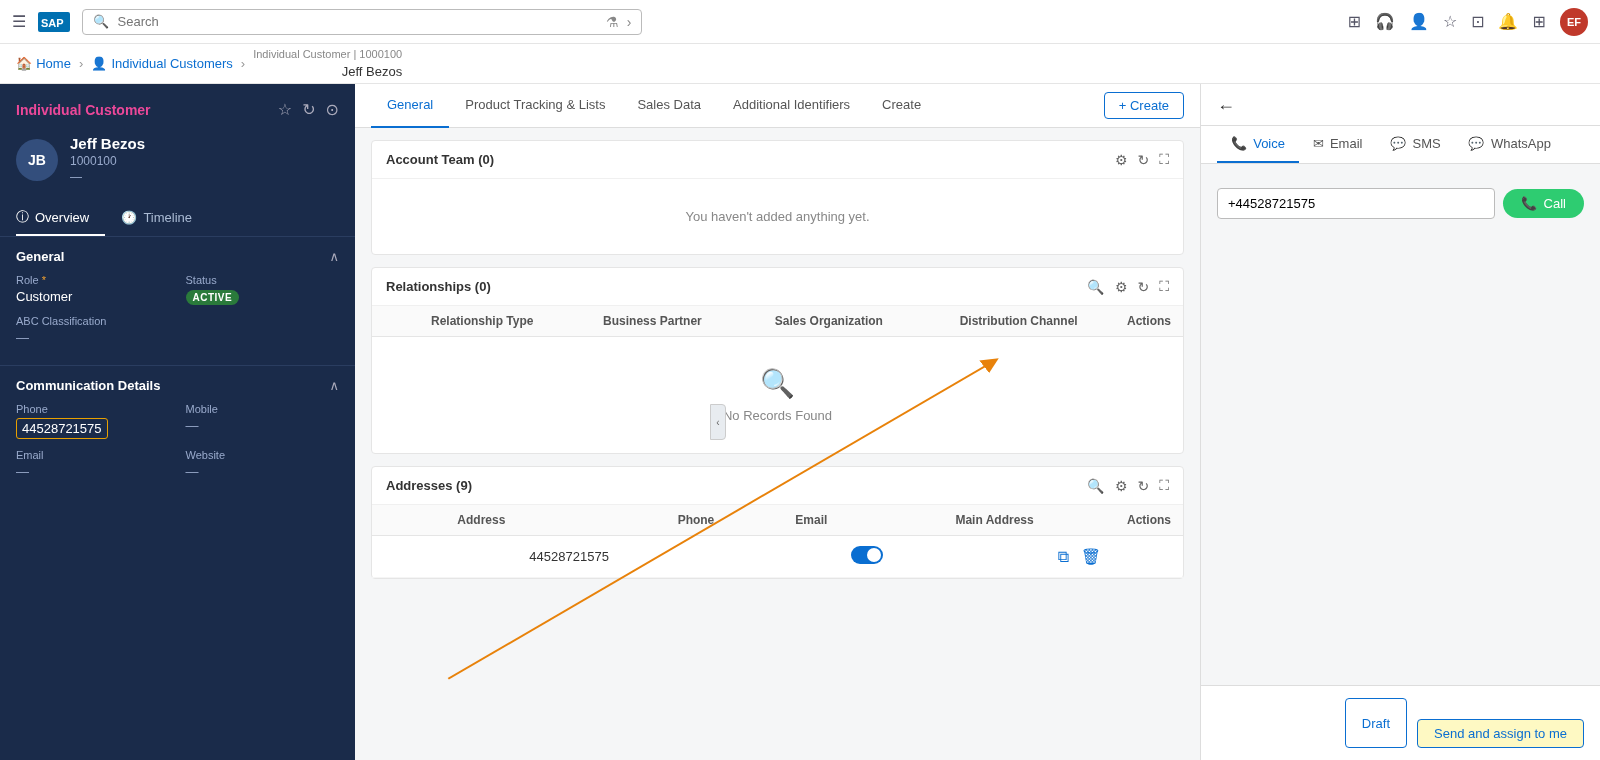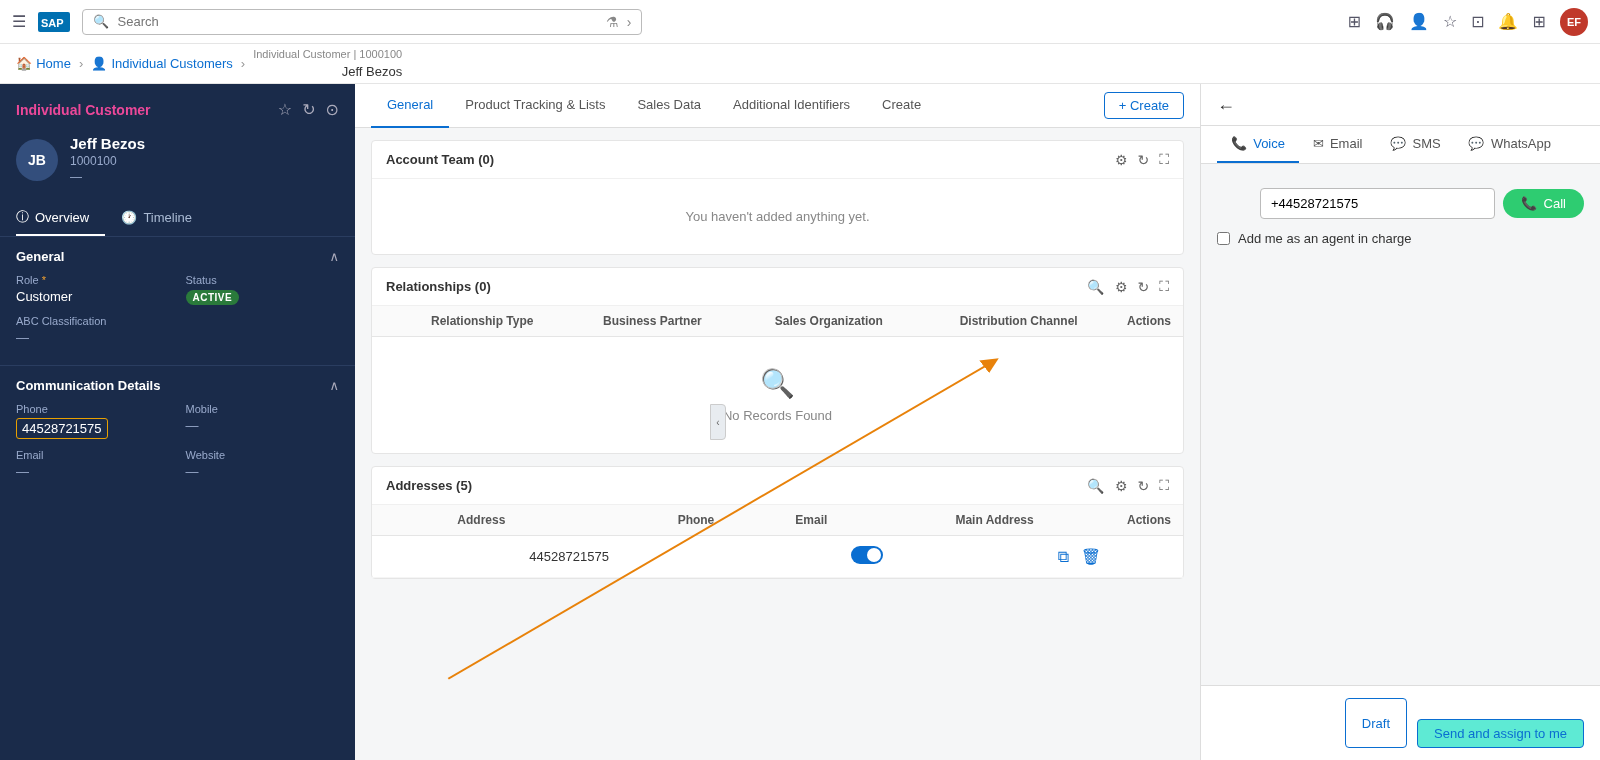--- a/index.html
+++ b/index.html
@@ -330,21 +330,20 @@
       gap: 8px;
       align-items: center;
       margin-top: 8px;
     }
     .phone-input {
       flex: 1;
       border: 1px solid #bbb;
       border-radius: 4px;
       padding: 7px 10px;
       font-size: 13px;
-      margin-left: 43px;
     }
     .call-btn {
       background: #2ecc71;
       color: #fff;
       border: none;
       border-radius: 20px;
       padding: 7px 18px;
       font-size: 13px;
       cursor: pointer;
       display: flex; align-items: center; gap: 6px;
@@ -366,21 +365,21 @@
       color: #0a6ed1;
       background: #fff;
       border-radius: 4px;
       padding: 6px 16px;
       font-size: 13px;
       cursor: pointer;
     }
     .btn-send {
       border: 1px solid #0a6ed1;
       color: #0a6ed1;
-      background: #5eead4;
+      background: #fef9c3;
       border-radius: 4px;
       padding: 6px 16px;
       font-size: 13px;
       cursor: pointer;
       margin-top: 21px;
     }
 
     
     .arrow-overlay {
       position: absolute;
@@ -584,21 +583,21 @@
           </thead>
         </table>
         <div class="empty-state">
           <div class="empty-icon">🔍</div>
           <span>No Records Found</span>
         </div>
       </div>
 
       <div class="content-section">
         <div class="content-section-header">
-          <span class="content-section-title">Addresses (5)</span>
+          <span class="content-section-title">Addresses (9)</span>
           <div class="section-tools">
             <span>🔍</span>
             <span>⚙</span>
             <span>↻</span>
             <span>⛶</span>
           </div>
         </div>
         <table class="data-table">
           <thead>
             <tr>
@@ -652,24 +651,20 @@
       </div>
     </div>
     <div class="right-panel-body">
       <div class="phone-input-row">
         <input class="phone-input" type="text" value="+44528721575" style="">
         <button class="call-btn">
           <span>📞</span>
           <span>Call</span>
         </button>
       </div>
-      <div class="checkbox-row">
-        <input type="checkbox" style="">
-        <span>Add me as an agent in charge</span>
-      </div>
     </div>
     <div class="right-panel-footer">
       <button class="btn-draft">Draft</button>
       <button class="btn-send">Send and assign to me</button>
     </div>
   </div>
 
 </div>
 
 </body></html>

